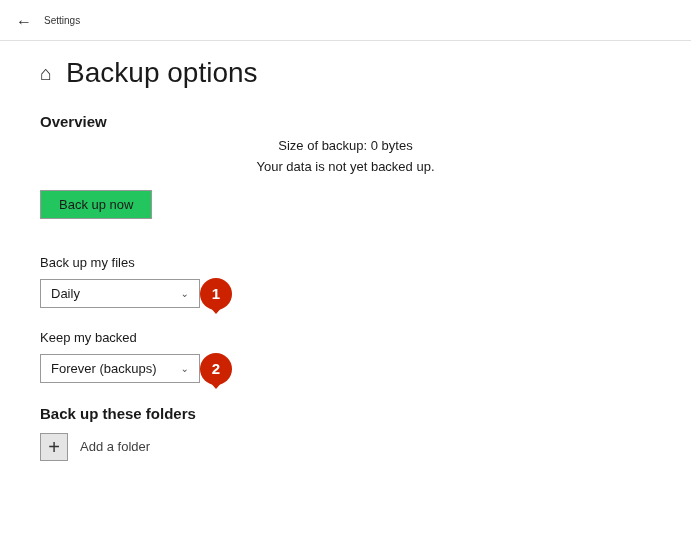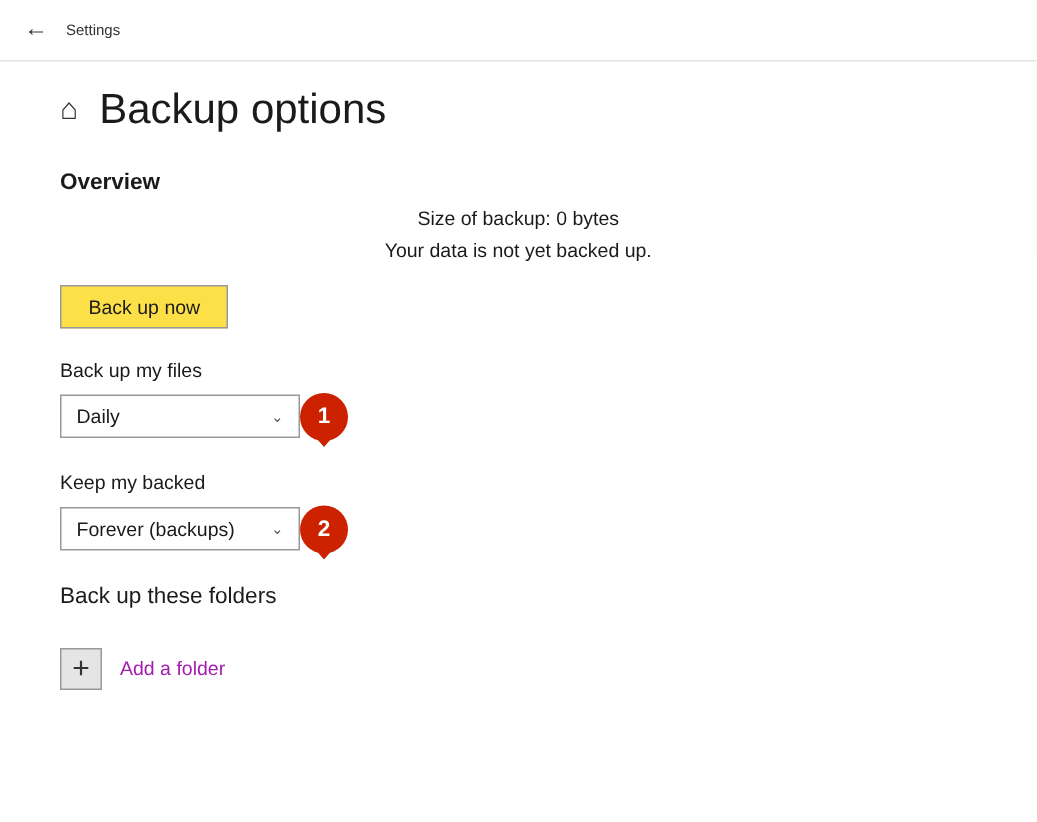--- a/index.html
+++ b/index.html
@@ -75,34 +75,34 @@
     }
 
     .section-title {
       font-size: 15px;
       font-weight: 600;
       color: #1a1a1a;
       margin-bottom: 6px;
     }
 
     .overview-section {
-      margin-bottom: 20px;
+      margin-bottom: 36px;
     }
 
     .overview-line {
       font-size: 13px;
       color: #1a1a1a;
       line-height: 1.6;
       text-align: center;
     }
 
     .backup-now-btn {
       margin-top: 12px;
       padding: 6px 18px;
-      background: #fde047;
+      background: #22c55e;
       border: 1px solid #999;
       font-size: 13px;
       cursor: pointer;
       color: #1a1a1a;
       font-family: 'Segoe UI', Arial, sans-serif;
     }
 
     .dropdown-section {
       margin-top: 20px;
       margin-bottom: 20px;
@@ -162,22 +162,22 @@
       border-right: 7px solid transparent;
       border-top: 8px solid #cc2200;
     }
 
     .folders-section {
       margin-top: 20px;
     }
 
     .folders-title {
       font-size: 15px;
-      font-weight: 400;
-      margin-bottom: 26px;
+      font-weight: 700;
+      margin-bottom: 11px;
     }
 
     .add-folder-row {
       display: flex;
       align-items: center;
       gap: 12px;
     }
 
     .add-folder-btn {
       width: 28px;
@@ -189,21 +189,21 @@
       align-items: center;
       justify-content: center;
       cursor: pointer;
       color: #333;
       flex-shrink: 0;
       line-height: 1;
     }
 
     .add-folder-text {
       font-size: 13px;
-      color: #a21caf;
+      color: #404040;
     }
 
     .divider {
       height: 1px;
       background: #e0e0e0;
       margin: 0 0 4px 0;
     }
   </style>
 </head>
 <body>

